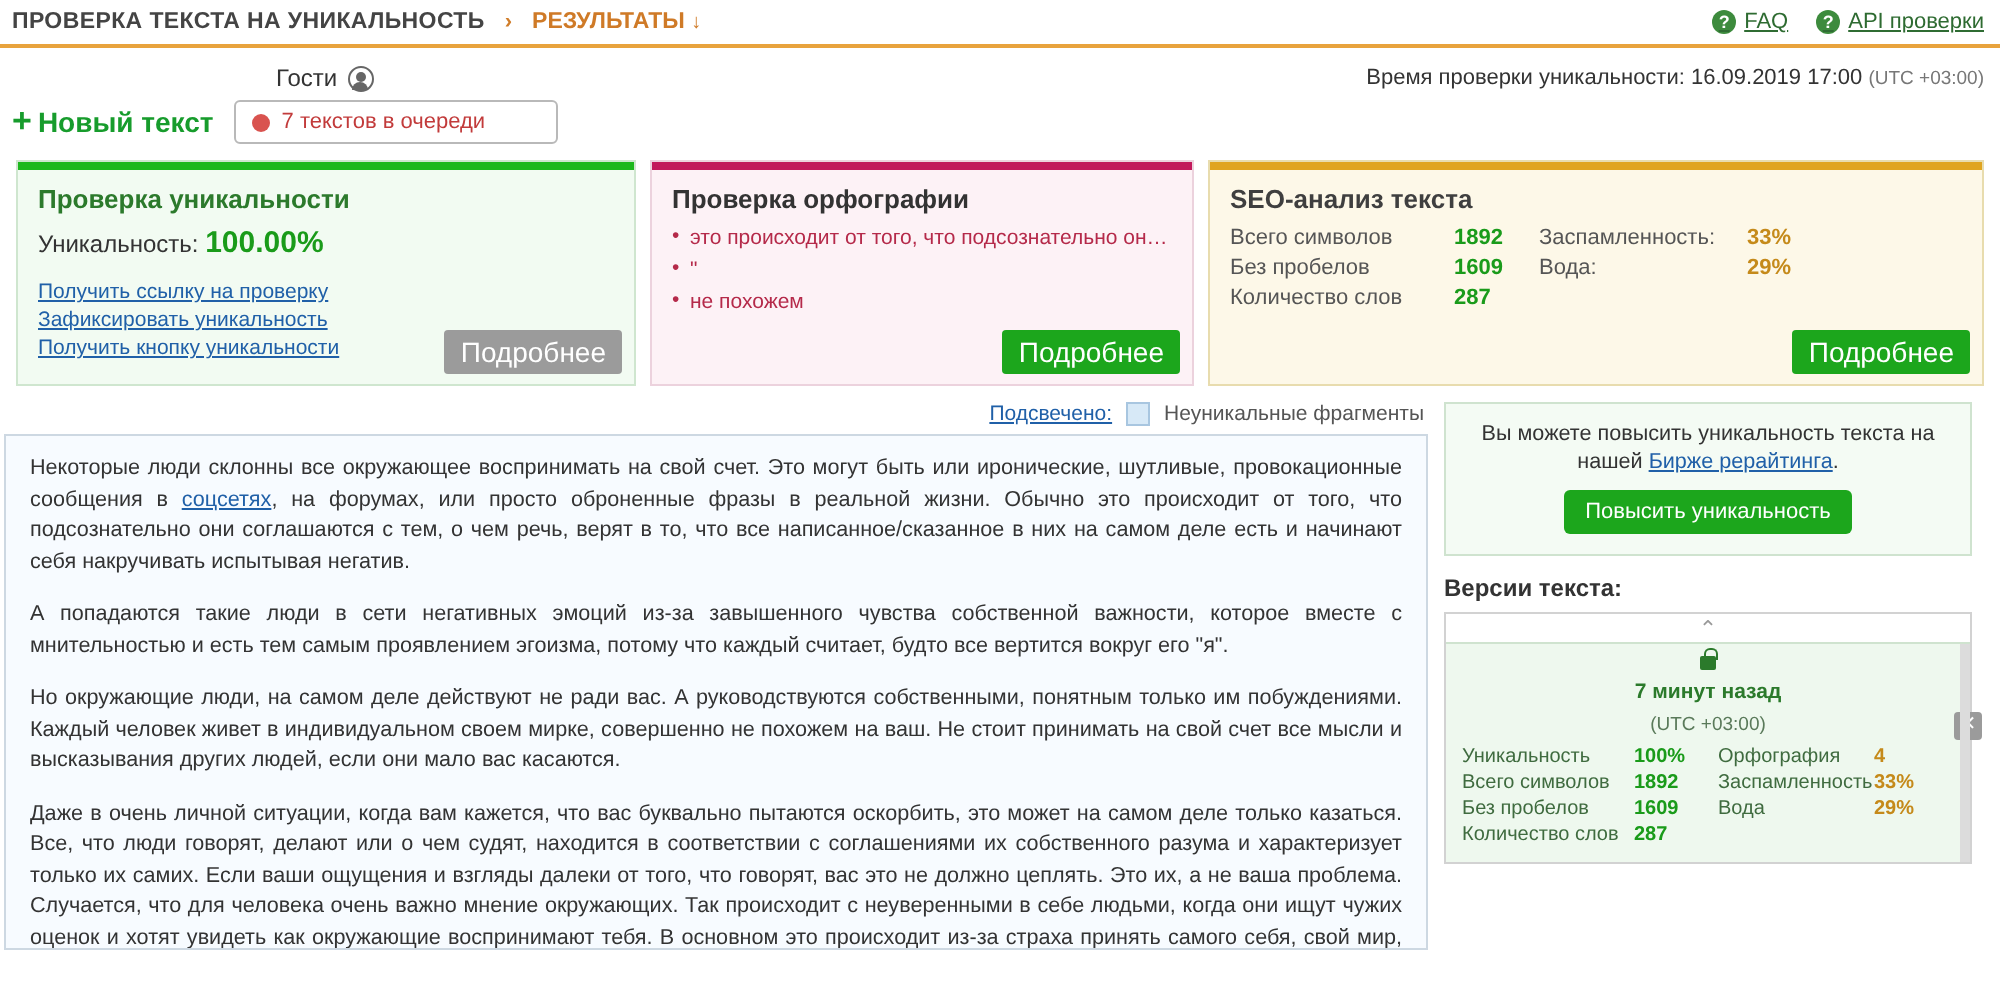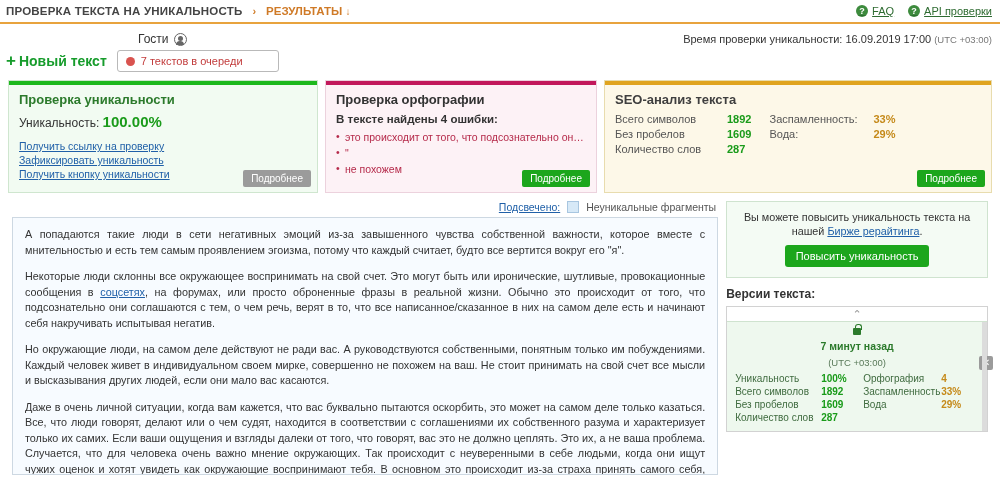--- a/index.html
+++ b/index.html
@@ -100,28 +100,28 @@
   .seo-col { display:flex; flex-direction:column; gap:3px; }
   .seo-item { display:flex; font-size:11px; }
   .seo-item .k { color:#555; }
   .seo-item .v { font-weight:bold; }
   .seo-col.left .k { width:112px; }
   .seo-col.left .v { color:#1a9b1a; }
   .seo-col.right .k { width:104px; }
   .seo-col.right .v { color:#c58a1a; }
 
   .more {
-    position:absolute; right:6px; bottom:5px; font-size:10px; color:#fff;
+    position:absolute; right:6px; bottom:5px; font-size:14px; color:#fff;
     padding:3px 8px; border-radius:2px; cursor:pointer;
   }
   .more.gray { background:#9b9b9b; }
   .more.green { background:#1ca61c; }
 
   
-  .content { display:flex; gap:8px; padding:8px 12px 0; align-items:flex-start; }
+  .content { display:flex; gap:8px; padding:8px 2px 0; align-items:flex-start; }
 
   .leftcol { width:712px; }
   .hl-row { display:flex; justify-content:flex-end; align-items:center; gap:7px; padding:0 2px 4px 0; }
   .hl-row .lbl { font-size:10.5px; color:#2060a8; text-decoration:underline; }
   .hl-row .sw { width:12px; height:12px; background:#d7e9f7; border:1px solid #a8c6e0; }
   .hl-row .hint { font-size:10.5px; color:#555; }
 
   .textbox {
     border:1px solid #cdd8e2; background:#f7fbff; padding:9px 12px 10px;
     height:258px; overflow:hidden;
@@ -228,21 +228,20 @@
       <li><a href="#">Получить ссылку на проверку</a></li>
       <li><a href="#">Зафиксировать уникальность</a></li>
       <li><a href="#">Получить кнопку уникальности</a></li>
     </ul>
     <div class="more gray">Подробнее</div>
   </div>
 
   <div class="panel p-orf">
     <div class="cap"></div>
     <h3>Проверка орфографии</h3>
-    <div class="sub">В тексте найдены 4 ошибки:</div>
     <ul>
       <li>это происходит от того, что подсознательно они соглашаются...</li>
       <li>"</li>
       <li>не похожем</li>
     </ul>
     <div class="more green">Подробнее</div>
   </div>
 
   <div class="panel p-seo">
     <div class="cap"></div>
@@ -279,25 +278,25 @@
 
 <div class="content">
 
   <div class="leftcol">
     <div class="hl-row">
       <span class="lbl">Подсвечено:</span>
       <span class="sw"></span>
       <span class="hint">Неуникальные фрагменты</span>
     </div>
     <div class="textbox">
-      <p>А попадаются такие люди в сети негативных эмоций из-за завышенного чувства собственной важности, которое вместе с мнительностью и есть тем самым проявлением эгоизма, потому что каждый считает, будто все вертится вокруг его "я".</p>
       <p>
         Некоторые люди склонны все окружающее воспринимать на свой счет. Это могут быть или иронические, шутливые, провокационные сообщения в
         <a href="#">соцсетях</a>, на форумах, или просто оброненные фразы в реальной жизни. Обычно это происходит от того, что подсознательно они соглашаются с тем, о чем речь, верят в то, что все написанное/сказанное в них на самом деле есть и начинают себя накручивать испытывая негатив.
       </p>
+      <p>А попадаются такие люди в сети негативных эмоций из-за завышенного чувства собственной важности, которое вместе с мнительностью и есть тем самым проявлением эгоизма, потому что каждый считает, будто все вертится вокруг его "я".</p>
       <p>Но окружающие люди, на самом деле действуют не ради вас. А руководствуются собственными, понятным только им побуждениями. Каждый человек живет в индивидуальном своем мирке, совершенно не похожем на ваш. Не стоит принимать на свой счет все мысли и высказывания других людей, если они мало вас касаются.</p>
       <p>Даже в очень личной ситуации, когда вам кажется, что вас буквально пытаются оскорбить, это может на самом деле только казаться. Все, что люди говорят, делают или о чем судят, находится в соответствии с соглашениями их собственного разума и характеризует только их самих. Если ваши ощущения и взгляды далеки от того, что говорят, вас это не должно цеплять. Это их, а не ваша проблема. Случается, что для человека очень важно мнение окружающих. Так происходит с неуверенными в себе людьми, когда они ищут чужих оценок и хотят увидеть как окружающие воспринимают тебя. В основном это происходит из-за страха принять самого себя, свой мир, свои ощущения и возникает желание подражать кому-то, подстраиваться под поведение того, кого вы считаете более сильным/остроумным/талантливым... Если вам удастся принять в себе себя</p>
     </div>
   </div>
 
   <div class="rightcol">
     <div class="promo">
       <div class="t">
         <span>Вы можете повысить уникальность текста на нашей </span><a href="#">Бирже рерайтинга</a><span>.</span>
       </div>

